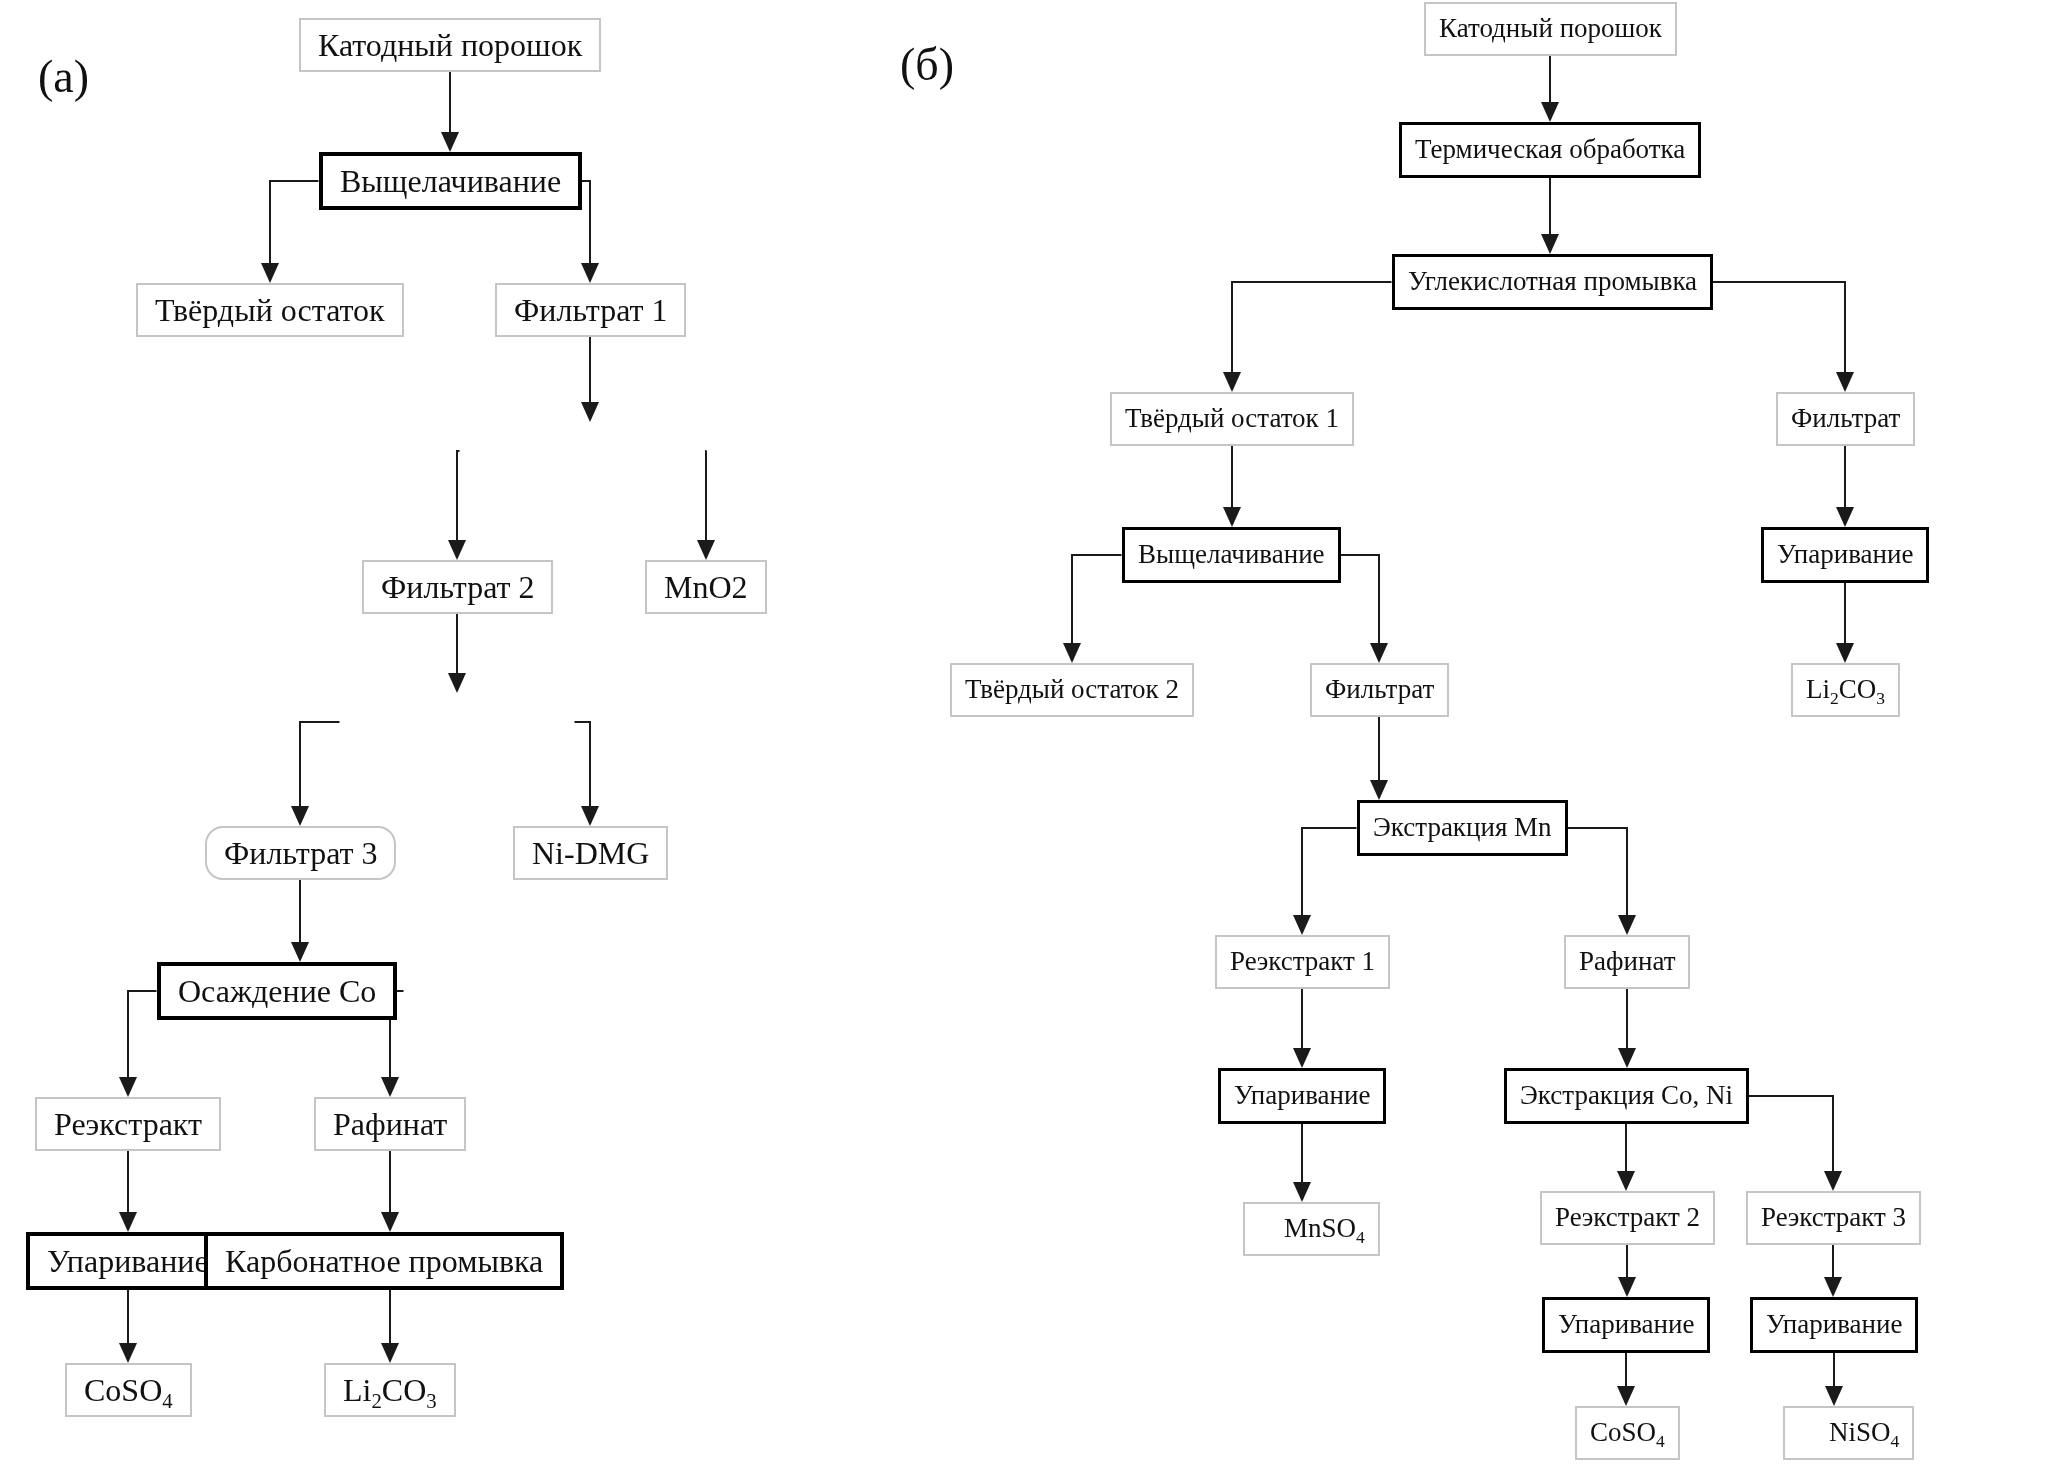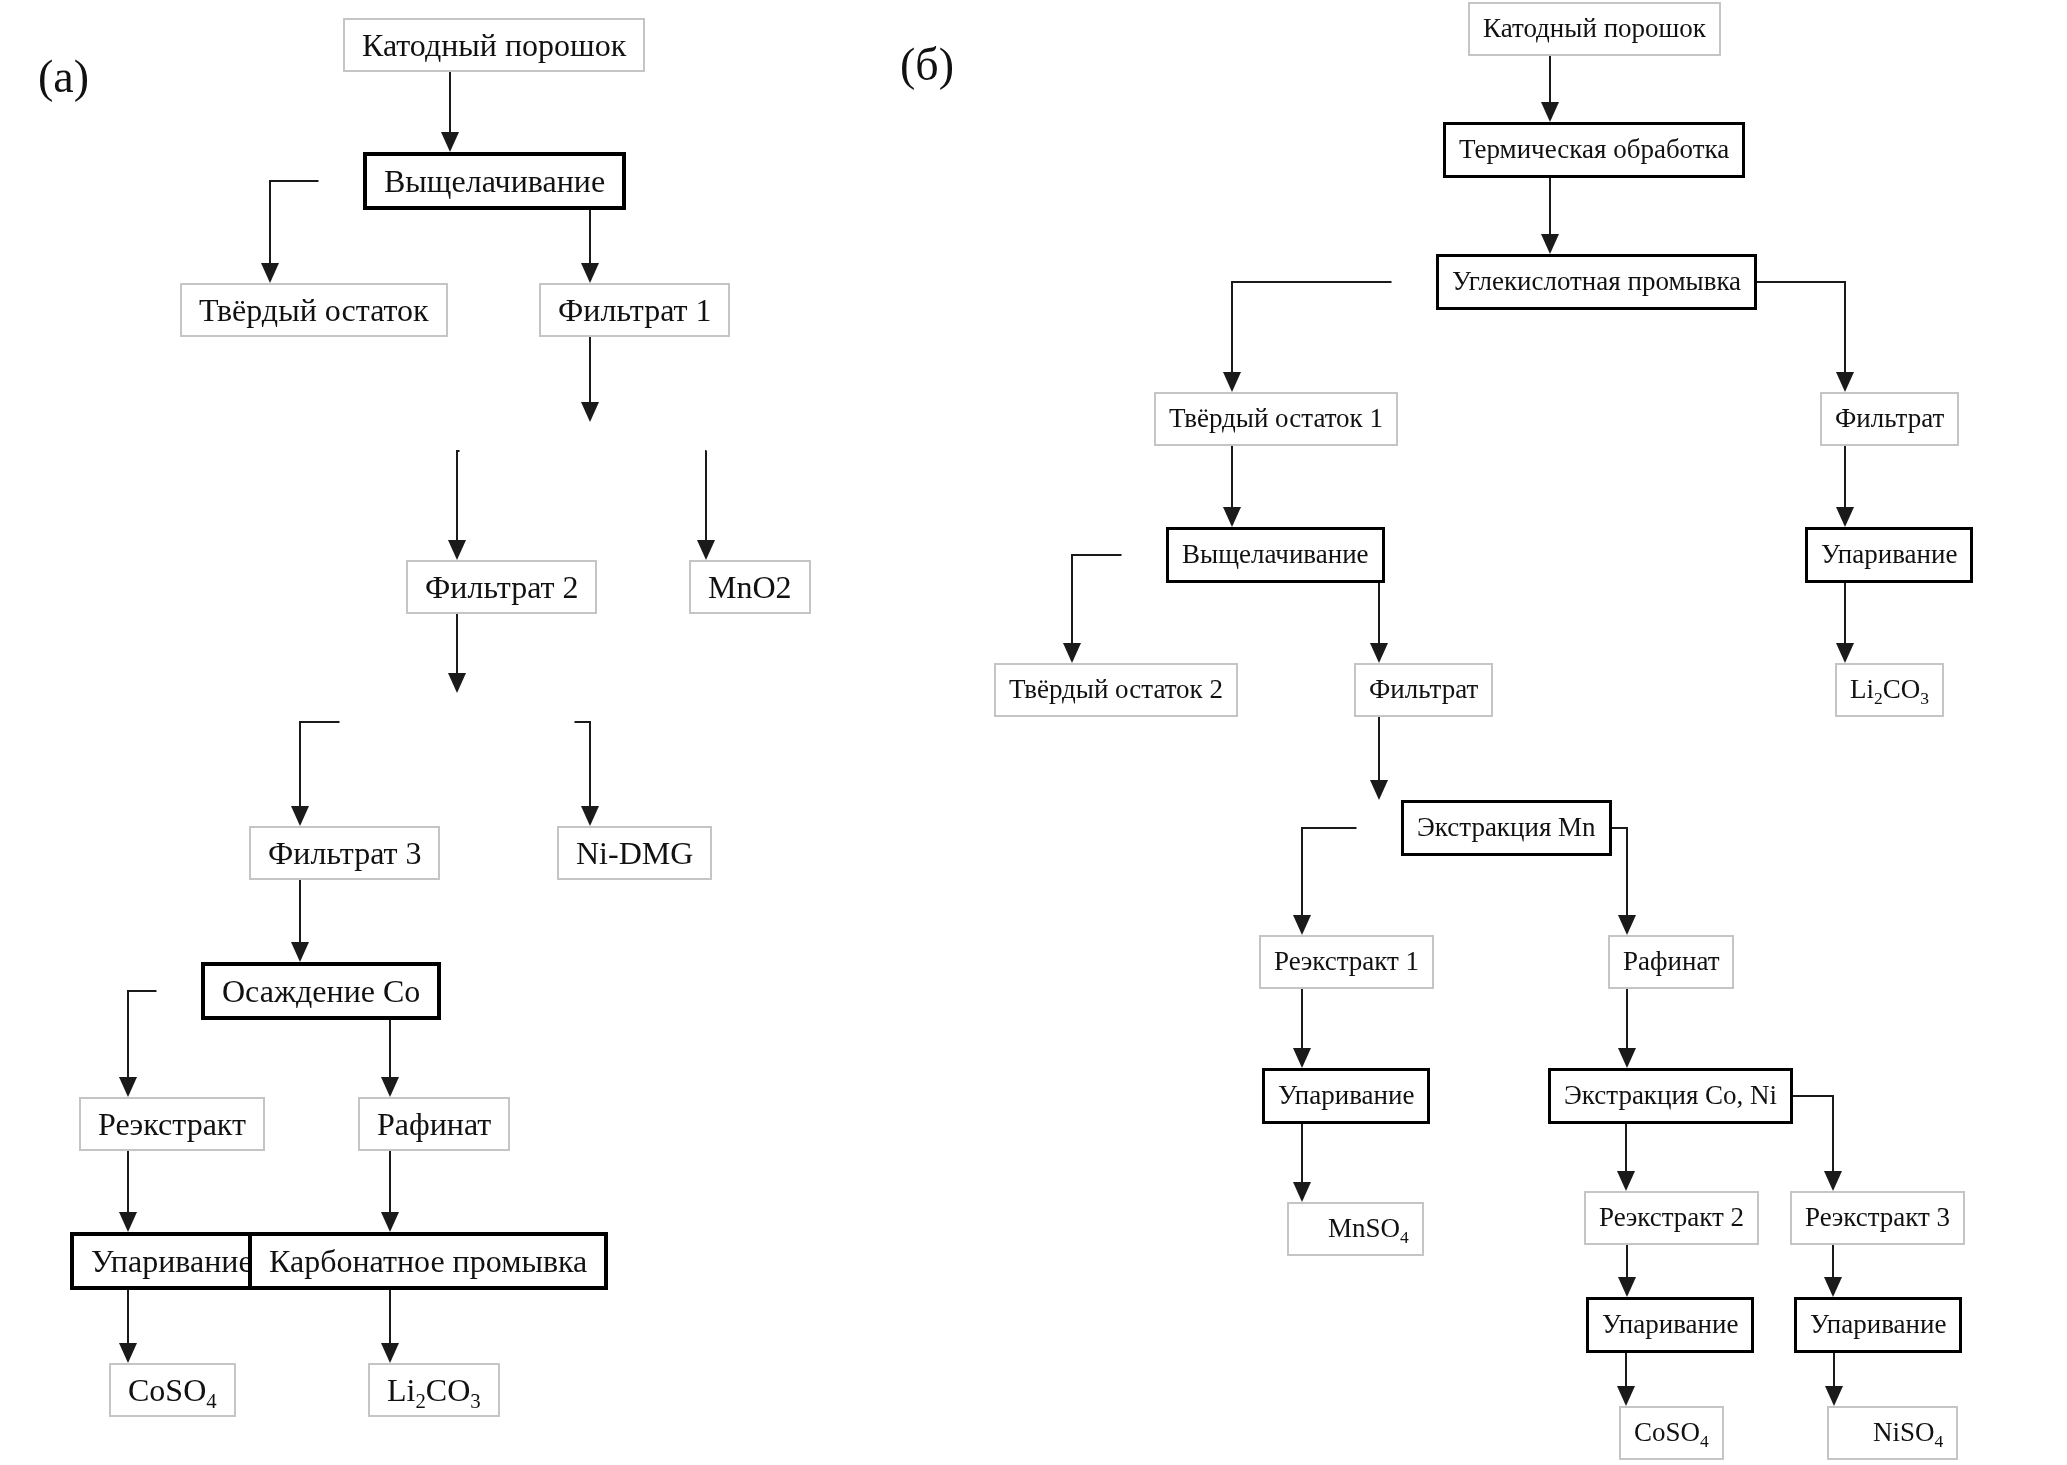--- a/index.html
+++ b/index.html
@@ -24,21 +24,20 @@
   }
   #connector-layer #arrowhead path { fill: #1a1a1a; }
   .node {
     position: absolute;
     background: #ffffff;
     color: #111111;
     white-space: nowrap;
     text-align: center;
     line-height: 1.25;
     box-sizing: border-box;
-    margin-left: 44px;
   }
   .node.mat  { border: 2px solid #c5c5c5; }
   .node.proc { border: 4px solid #000000; }
   .node.pa { font-size: 32px; padding: 5px 17px; }
   .node.pb { font-size: 27px; padding: 8px 13px; }
   .node.pb.proc { border-width: 3.5px; }
   .node sub { font-size: 65%; line-height: 0; }
   .panel-label {
     position: absolute;
     font-size: 46px;
@@ -94,21 +93,21 @@
       <polyline points="1626,1353 1626,1403" marker-end="url(#arrowhead)"></polyline>
       <polyline points="1834,1353 1834,1403" marker-end="url(#arrowhead)"></polyline>
     </svg>
 <div class="panel-label" style="left: 38px; top: 50px;">(а)</div>
     <div class="node mat pa" style="top: 18px; left: 299px;">Катодный порошок</div>
     <div class="node proc pa" style="top: 152px; left: 319px;">Выщелачивание</div>
     <div class="node mat pa" style="top: 283px; left: 136px;">Твёрдый остаток</div>
     <div class="node mat pa" style="top: 283px; left: 495px;">Фильтрат 1</div>
     <div class="node mat pa" style="top: 560px; left: 362px;">Фильтрат 2</div>
     <div class="node mat pa" style="top: 560px; left: 645px;">MnO2</div>
-    <div class="node mat pa" style="top: 826px; left: 205px;">Фильтрат 3</div>
+    <div class="node mat pa" style="top: 826px; left: 205px; border-radius: 18px;">Фильтрат 3</div>
     <div class="node mat pa" style="top: 826px; left: 513px;">Ni-DMG</div>
     <div class="node proc pa" style="top: 962px; left: 157px;">Осаждение Co</div>
     <div class="node mat pa" style="top: 1097px; left: 35px;">Реэкстракт</div>
     <div class="node mat pa" style="top: 1097px; left: 314px;">Рафинат</div>
     <div class="node proc pa" style="top: 1232px; left: 26px;">Упаривание</div>
     <div class="node proc pa" style="top: 1232px; left: 204px;">Карбонатное промывка</div>
     <div class="node mat pa" style="top: 1363px; left: 65px;">CoSO<sub>4</sub></div>
     <div class="node mat pa" style="top: 1363px; left: 324px;">Li<sub>2</sub>CO<sub>3</sub></div>
     <div class="panel-label" style="left: 900px; top: 38px;">(б)</div>
     <div class="node mat pb" style="top: 2px; left: 1424px;">Катодный порошок</div>

